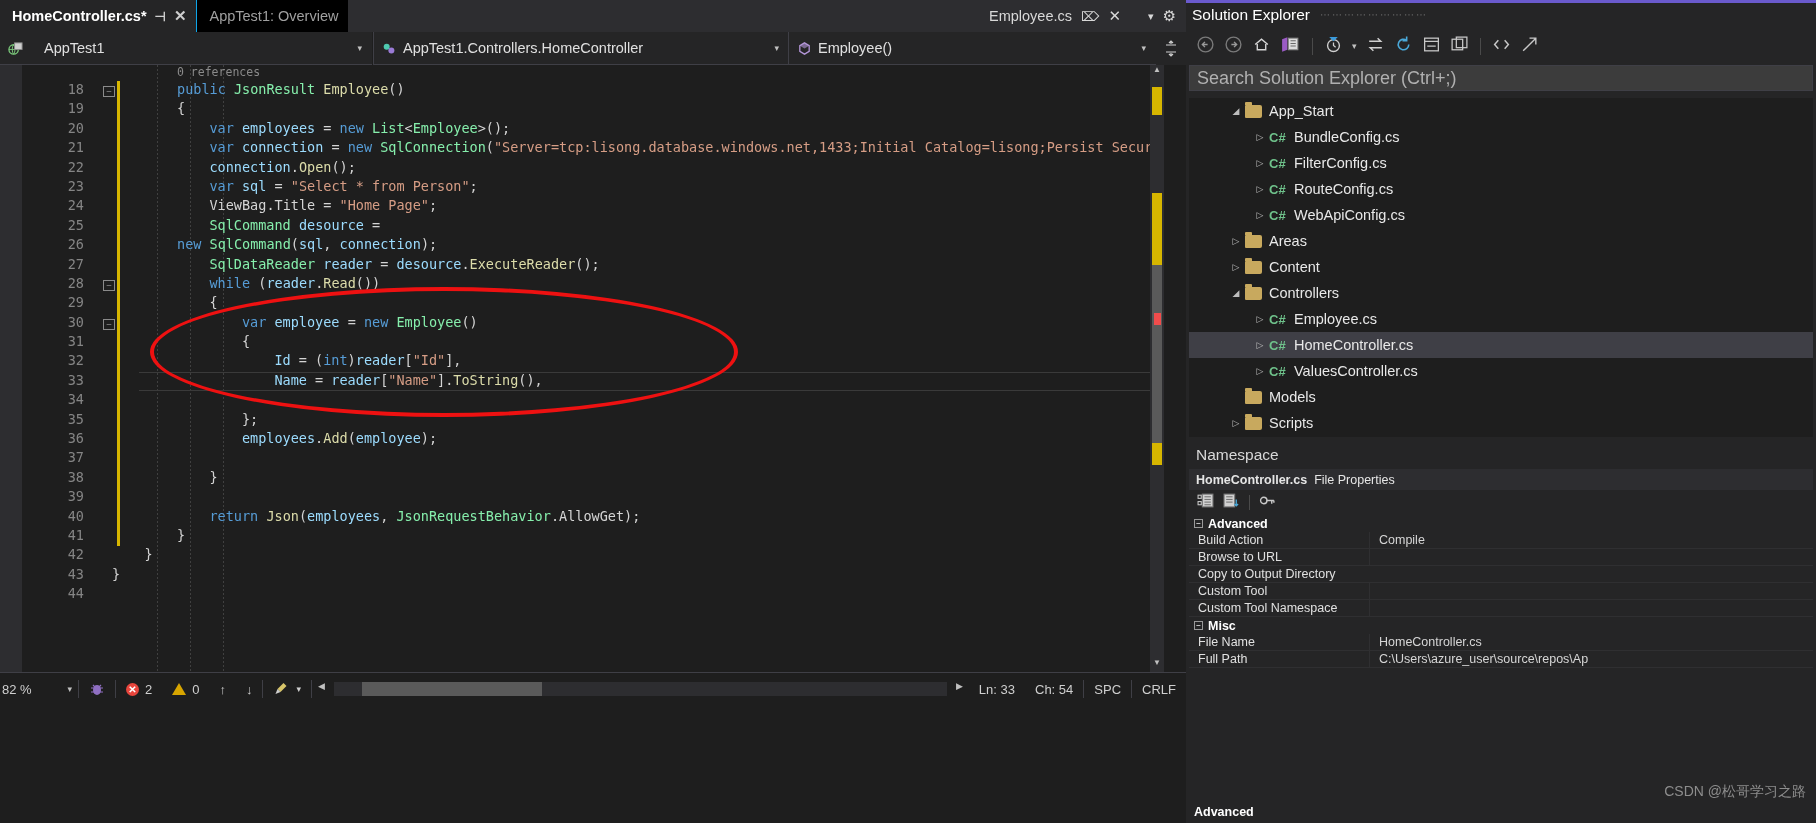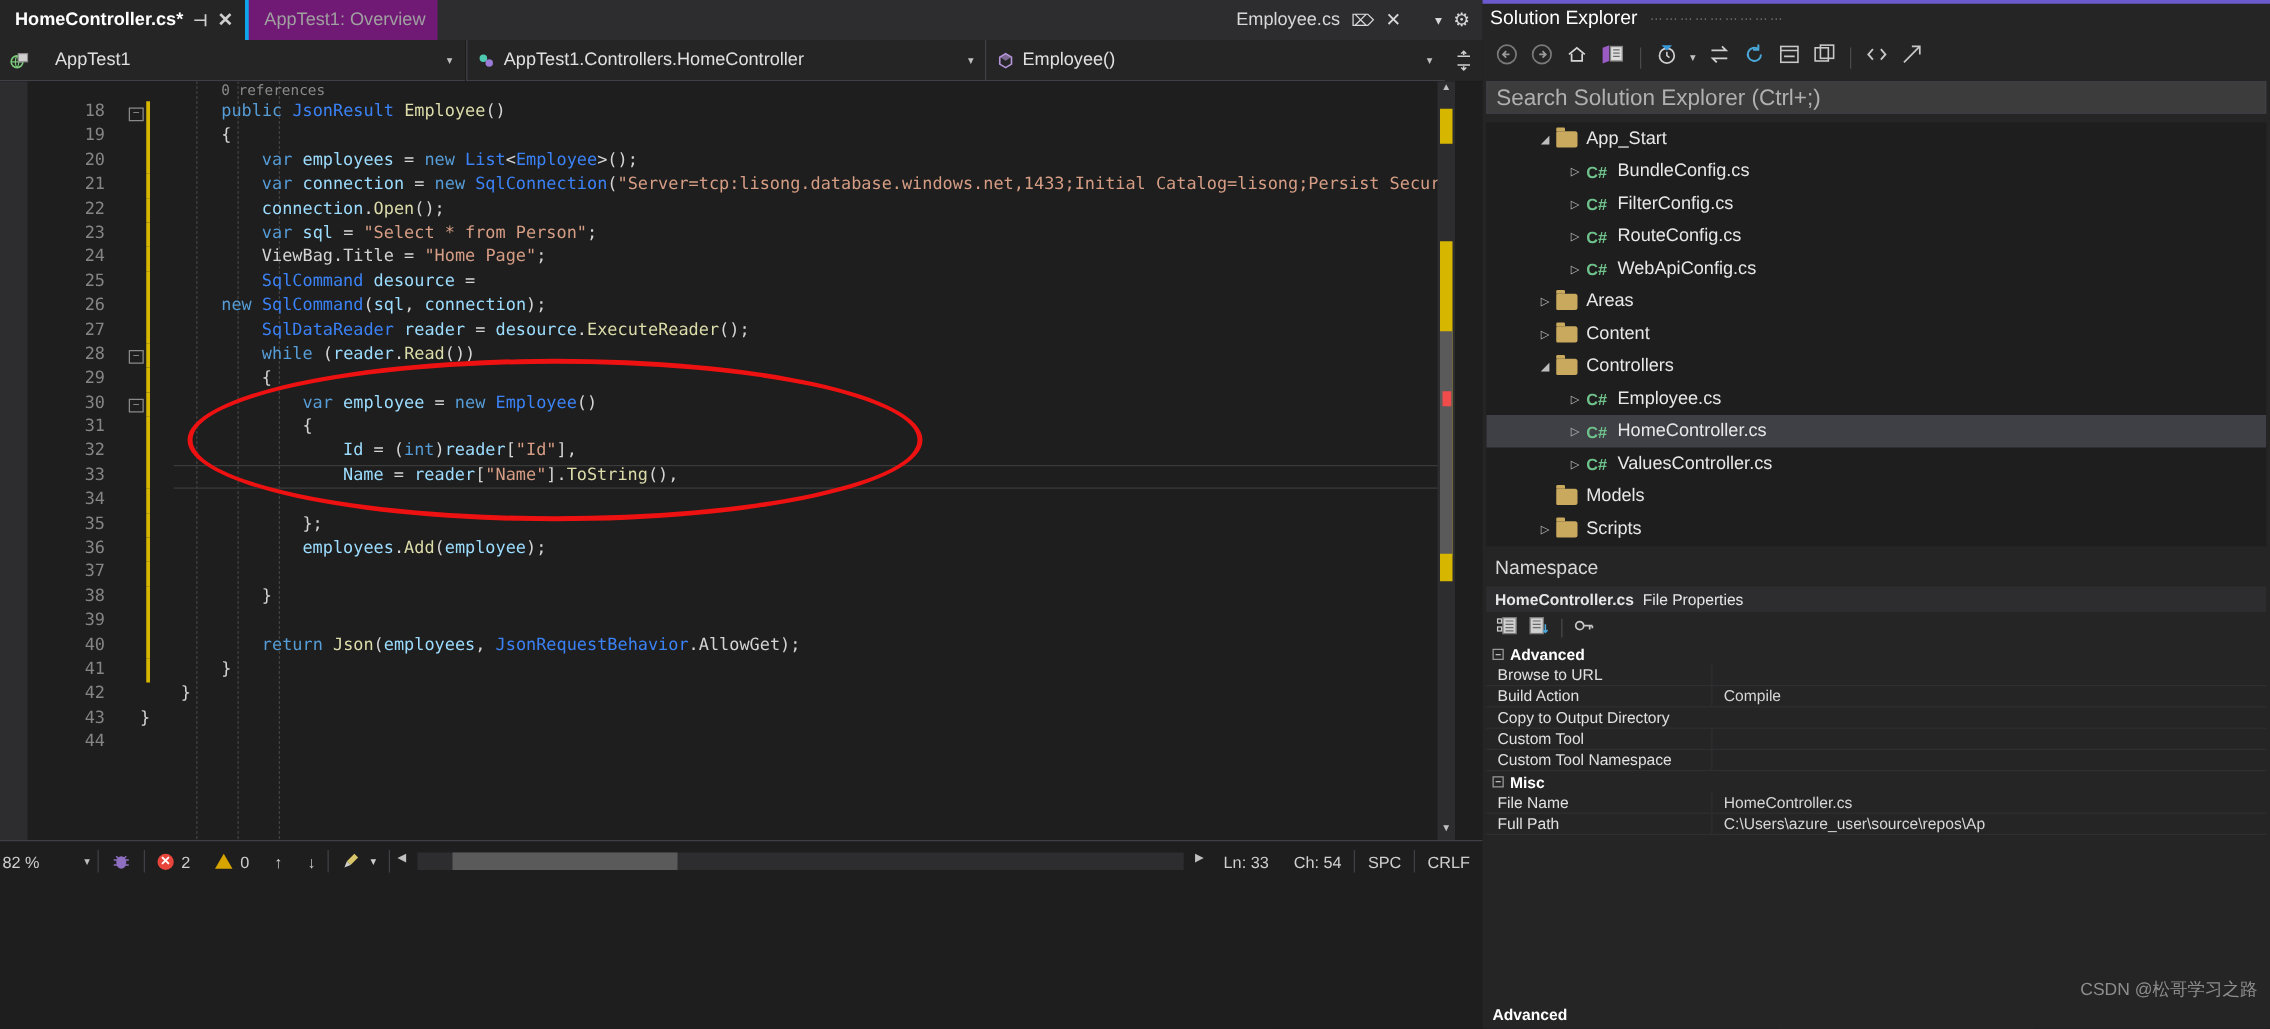--- a/index.html
+++ b/index.html
@@ -4,21 +4,21 @@
 <style>
   * { box-sizing: border-box; margin:0; padding:0; }
   html,body { width:1816px; height:823px; background:#1e1e1e; overflow:hidden;
     font-family:"Liberation Sans", sans-serif; }
   body { position:relative; color:#d4d4d4; }
 
   
   .tabstrip { position:absolute; left:0; top:0; width:1186px; height:32px; background:#2d2d30; display:flex; align-items:stretch;text-align:center; }
   .tab { display:flex; align-items:center; gap:8px; padding:0 10px 0 12px; font-size:14.5px; }
   .tab.active { background:#252526; color:#ffffff; font-weight:bold; }
-  .tab.inactive { background:#701a75; color:#a0a0a0; border-left:3px solid #0ea5e9; }
+  .tab.inactive { background:#000000; color:#a0a0a0; border-left:1px solid #0ea5e9; }
   .tab .pinbtn, .tab .closebtn { color:#cfcfcf; font-size:13px; cursor:default; }
   .tab .closebtn { font-size:15px; }
 
   
   .righttab { position:absolute; left:980px; top:0; width:206px; height:32px; background:#2d2d30; display:flex; align-items:center; gap:9px; padding-left:9px; font-size:14.5px; color:#d8d8d8; }
   .righttab .drop { margin-left:auto; }
 
   
   .navbar { position:absolute; top:32px; height:33px; background:#252526; border-bottom:1px solid #3f3f46; display:flex; align-items:center; font-size:14.5px; color:#e0e0e0; }
   .nav-a { left:0; width:372px;gap:15px; }
@@ -37,21 +37,21 @@
   .fold { position:absolute; left:80px; width:14px; text-align:center; color:#8a8a8a; font-size:10px; line-height:19px; }
   .codetext { position:absolute; left:155px; color:#d4d4d4; }
 
   
   .changebar { position:absolute; left:95px; width:3px; background:#d7b600; }
   .guide { position:absolute; width:1px; top:0; bottom:0;
     background:repeating-linear-gradient(to bottom,#404040 0 2px,transparent 2px 4px); }
 
   
   .kw { color:#569cd6; }       
-  .ty { color:#3b82f6; }       
+  .ty { color:#86efac; }       
   .me { color:#dcdcaa; }       
   .st { color:#d69d85; }       
   .va { color:#9cdcfe; }       
   .pl { color:#d4d4d4; }
   .ref { color:#8a8a8a; font-size:11.5px; }
 
   .curline { position:absolute; left:117px; right:35px; height:19px; border-top:1px solid #3a3a3a; border-bottom:1px solid #3a3a3a; }
 
   
   .vscroll { position:absolute; right:22px; top:0; width:14px; bottom:0; background:#2d2d30; }
@@ -423,26 +423,26 @@
             <circle cx="4.5" cy="7" r="3" fill="none" stroke="#c8c8c8" stroke-width="1.3"></circle>
             <path d="M7 7h7M12 7v3M14 7v2" stroke="#c8c8c8" stroke-width="1.3"></path>
           </svg></span>
     </div>
     <div id="prop-rows">
         <div class="pcat">
           <span class="box">−</span>
           <span>Advanced</span>
         </div>
         <div class="prow">
+          <div class="pk">Build Action</div>
+          <div class="pv">Compile</div>
+        </div>
+        <div class="prow">
           <div class="pk">Browse to URL</div>
           <div class="pv"></div>
-        </div>
-        <div class="prow">
-          <div class="pk">Build Action</div>
-          <div class="pv">Compile</div>
         </div>
         <div class="prow">
           <div class="pk">Copy to Output Directory</div>
         </div>
         <div class="prow">
           <div class="pk">Custom Tool</div>
           <div class="pv"></div>
         </div>
         <div class="prow">
           <div class="pk">Custom Tool Namespace</div>

